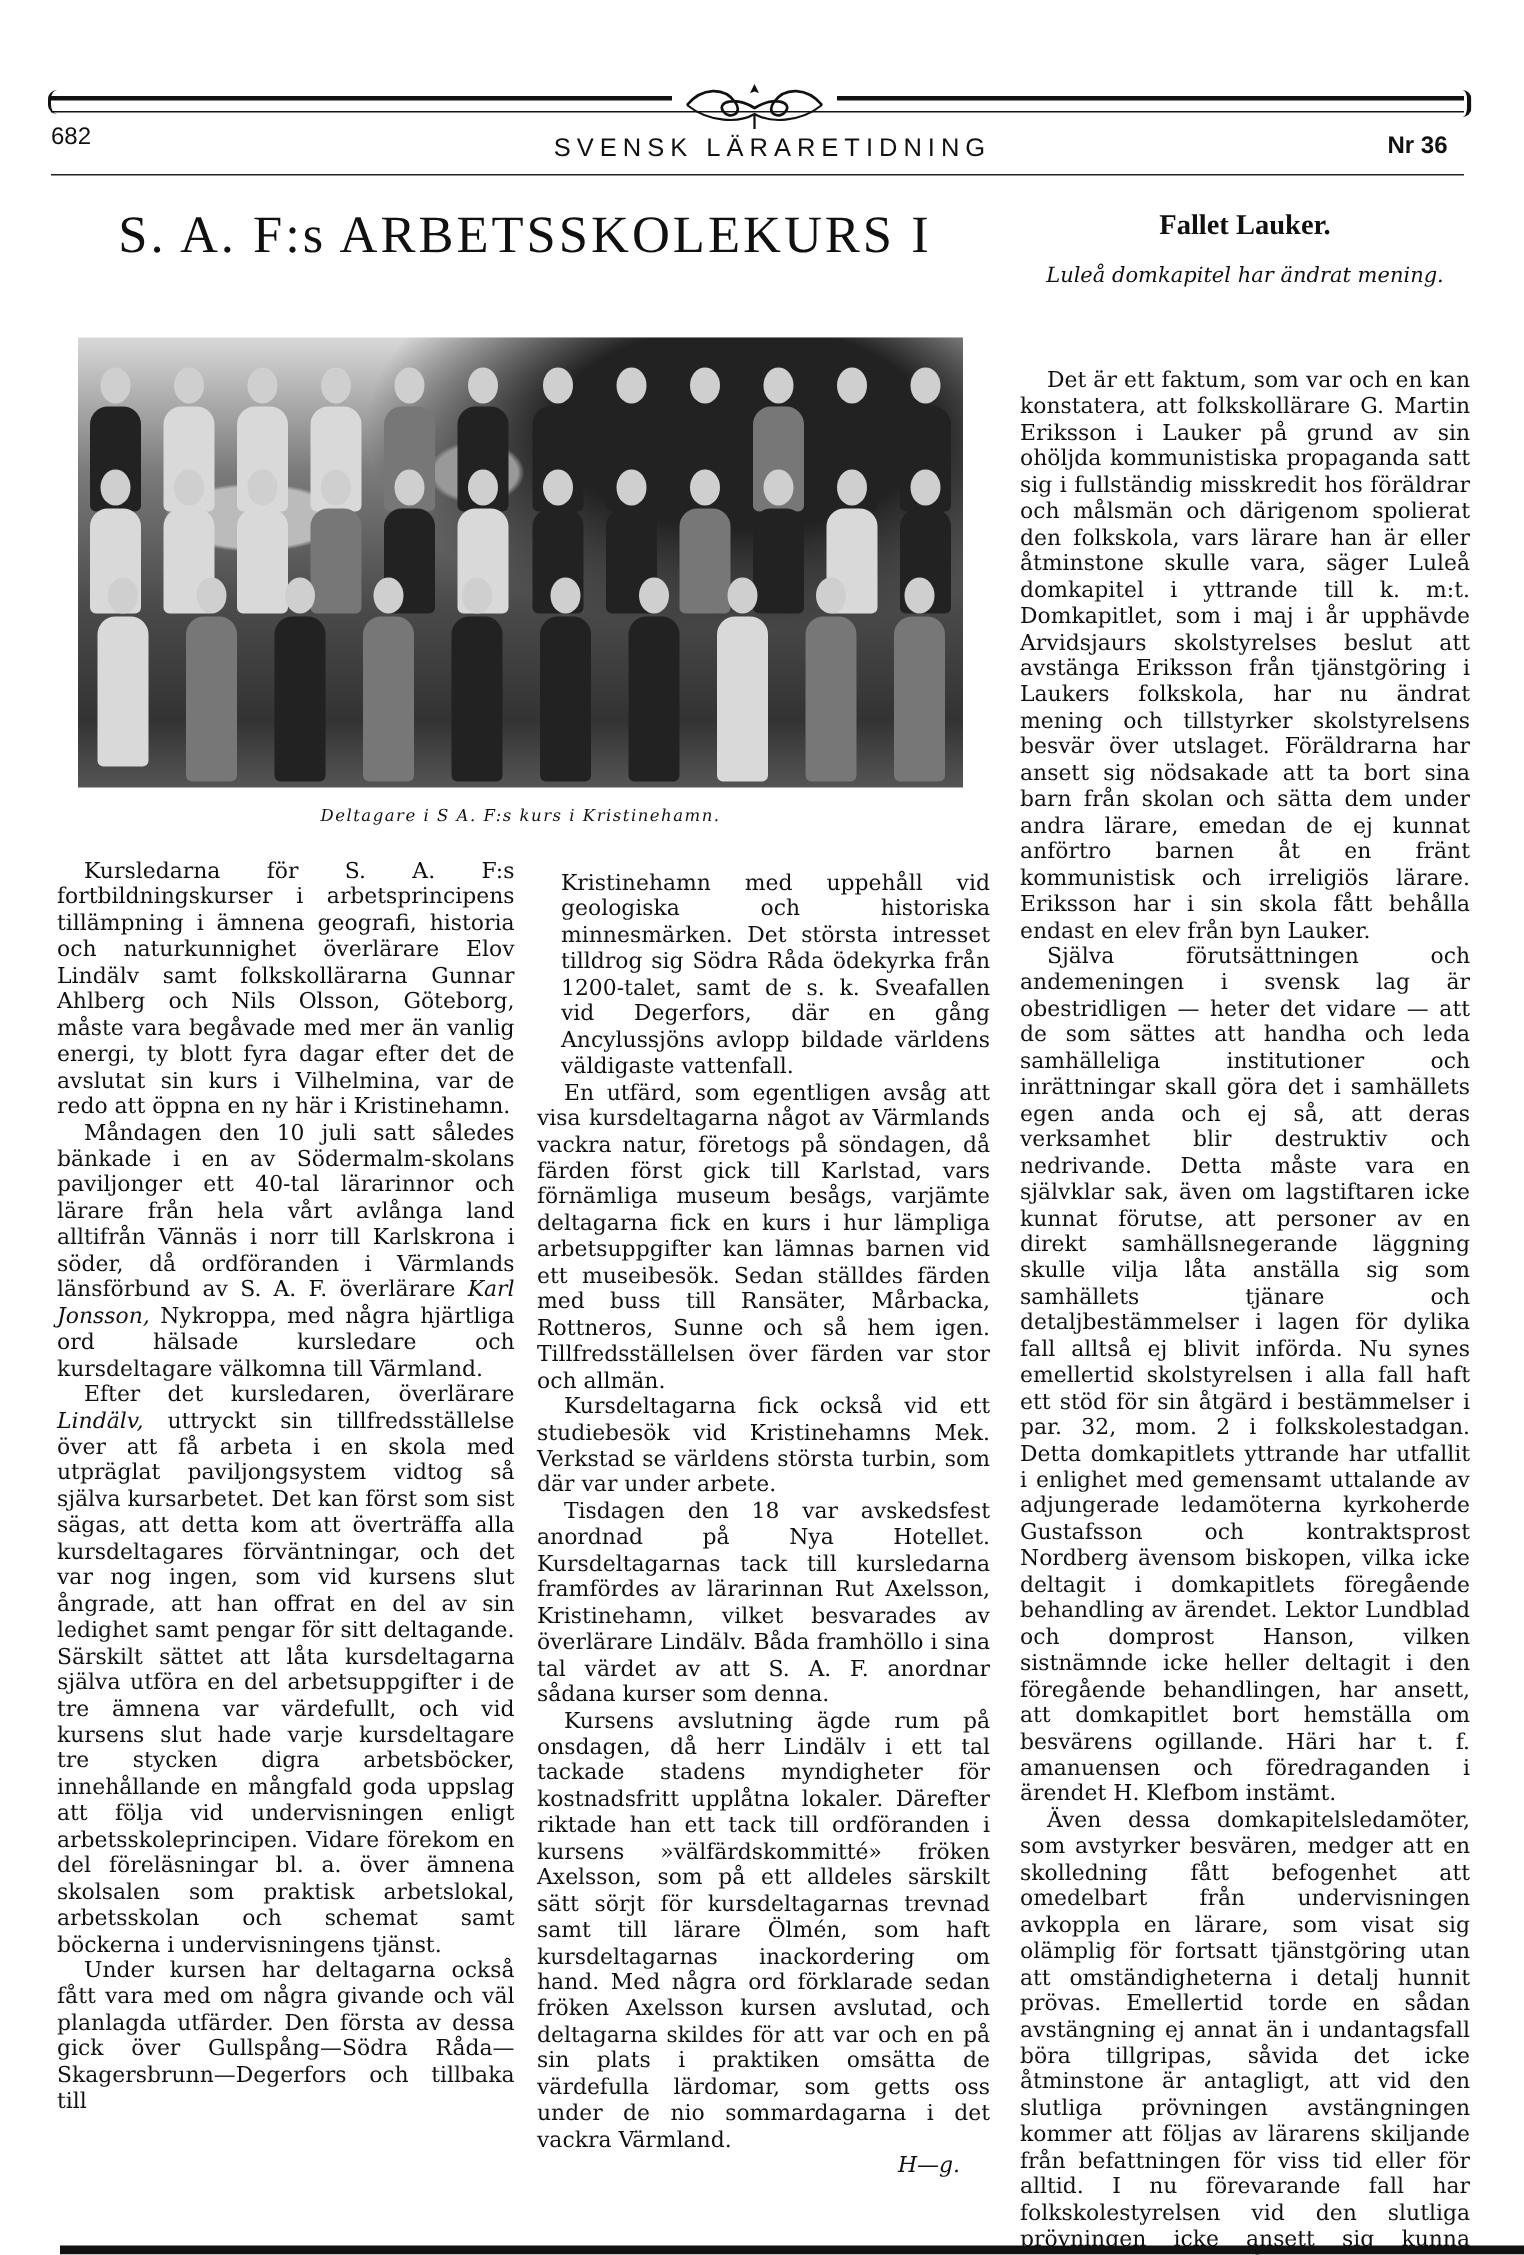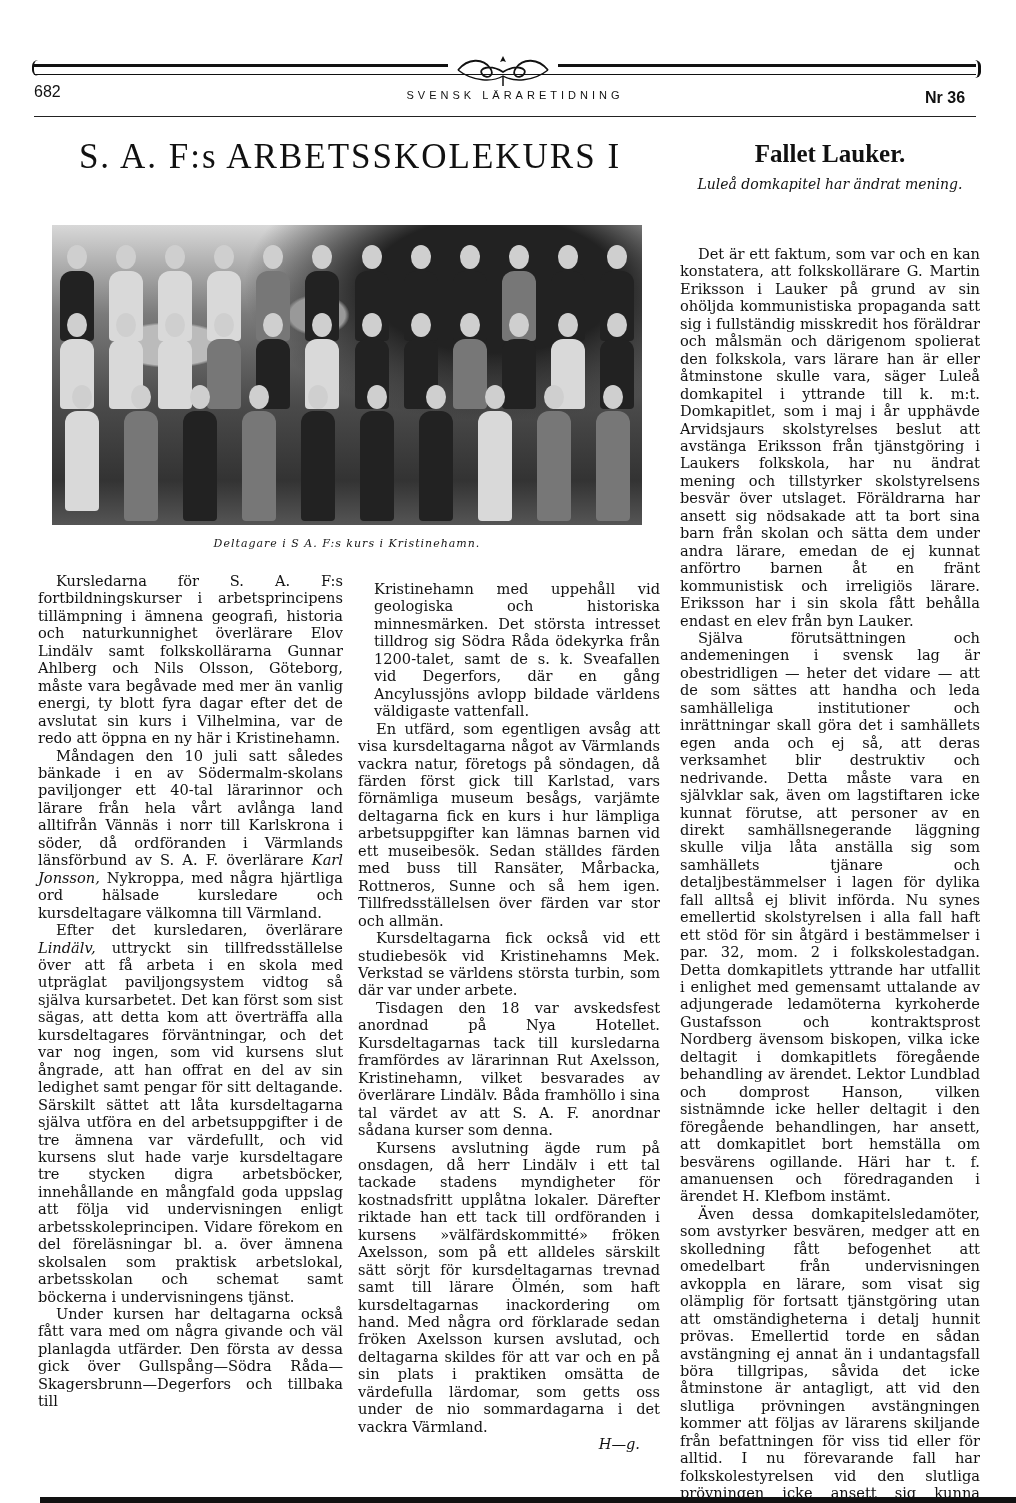--- a/index.html
+++ b/index.html
@@ -10,21 +10,21 @@
   .header-rule-top {
     position: absolute; left: 34px; top: 64px; width: 942px; height: 7px;
     border-top: 3px solid #111; border-bottom: 1px solid #111;
   }
   .ornament {
     position: absolute; left: 448px; top: 54px; width: 110px; height: 34px;
   }
   .cap-left { position: absolute; left: 32px; top: 60px; width: 6px; height: 16px; border-left: 2px solid #111; border-radius: 6px 0 0 6px; }
   .cap-right { position: absolute; left: 972px; top: 60px; width: 6px; height: 18px; border-right: 3px solid #111; border-radius: 0 6px 6px 0; }
   .page-num { position: absolute; left: 34px; top: 83px; font-size: 16px; font-family: "Liberation Sans", sans-serif; }
-  .mast { position: absolute; left: 340px; top: 89px; width: 350px; text-align: center; font-family: "Liberation Sans", sans-serif; font-size: 11px; letter-spacing: 4px; }
+  .mast { position: absolute; left: 340px; top: 89px; width: 350px; text-align: center; font-family: "Liberation Sans", sans-serif; font-size: 17px; letter-spacing: 4px; }
   .issue { position: absolute; left: 925px; top: 89px; font-size: 16px; font-family: "Liberation Sans", sans-serif; font-weight: bold; }
   .header-rule-bot { position: absolute; left: 34px; top: 116px; width: 942px; border-top: 1px solid #222; }
 
   .title-main {
     position: absolute; left: 40px; top: 138px; width: 620px; text-align: center;
     font-family: "Liberation Serif", serif; font-size: 35px; line-height: 38px; letter-spacing: 2px;
   }
   .photo {
     position: absolute; left: 52px; top: 225px; width: 590px; height: 300px;
     background:
@@ -46,21 +46,21 @@
     font-style: italic; font-size: 11px; letter-spacing: 1px;
   }
   .col {
     position: absolute; font-size: 14.6px; line-height: 17.45px; text-align: justify; hyphens: manual;
   }
   .col p { margin: 0; text-indent: 18px; }
   .col1 { left: 38px; top: 572px; width: 305px; }
   .col2 { left: 358px; top: 580px; width: 302px; }
   .col3 { left: 680px; top: 205px; width: 300px; margin-top: 40px; }
   .sig { text-align: right; font-style: italic; margin-top: 4px; padding-right: 20px; text-indent: 0 !important; }
-  .f-title { position: absolute; left: 680px; top: 140px; width: 300px; text-align: center; font-weight: bold; font-size: 25px; font-family: "Liberation Serif", serif; }
+  .f-title { position: absolute; left: 680px; top: 140px; width: 300px; text-align: center; font-weight: bold; font-size: 19px; font-family: "Liberation Serif", serif; }
   .f-sub { position: absolute; left: 680px; top: 176px; width: 300px; text-align: center; font-style: italic; font-size: 14px; }
   .col-rule { position: absolute; left: 667px; top: 132px; height: 1310px; border-left: 1px solid transparent; }
   .footer-rule { position: absolute; left: 40px; top: 1497px; width: 976px; height: 6px; background: #111; }
   em { font-style: italic; }
 </style>
 </head>
 <body>
 
 <div>
   <div class="cap-left"></div>

